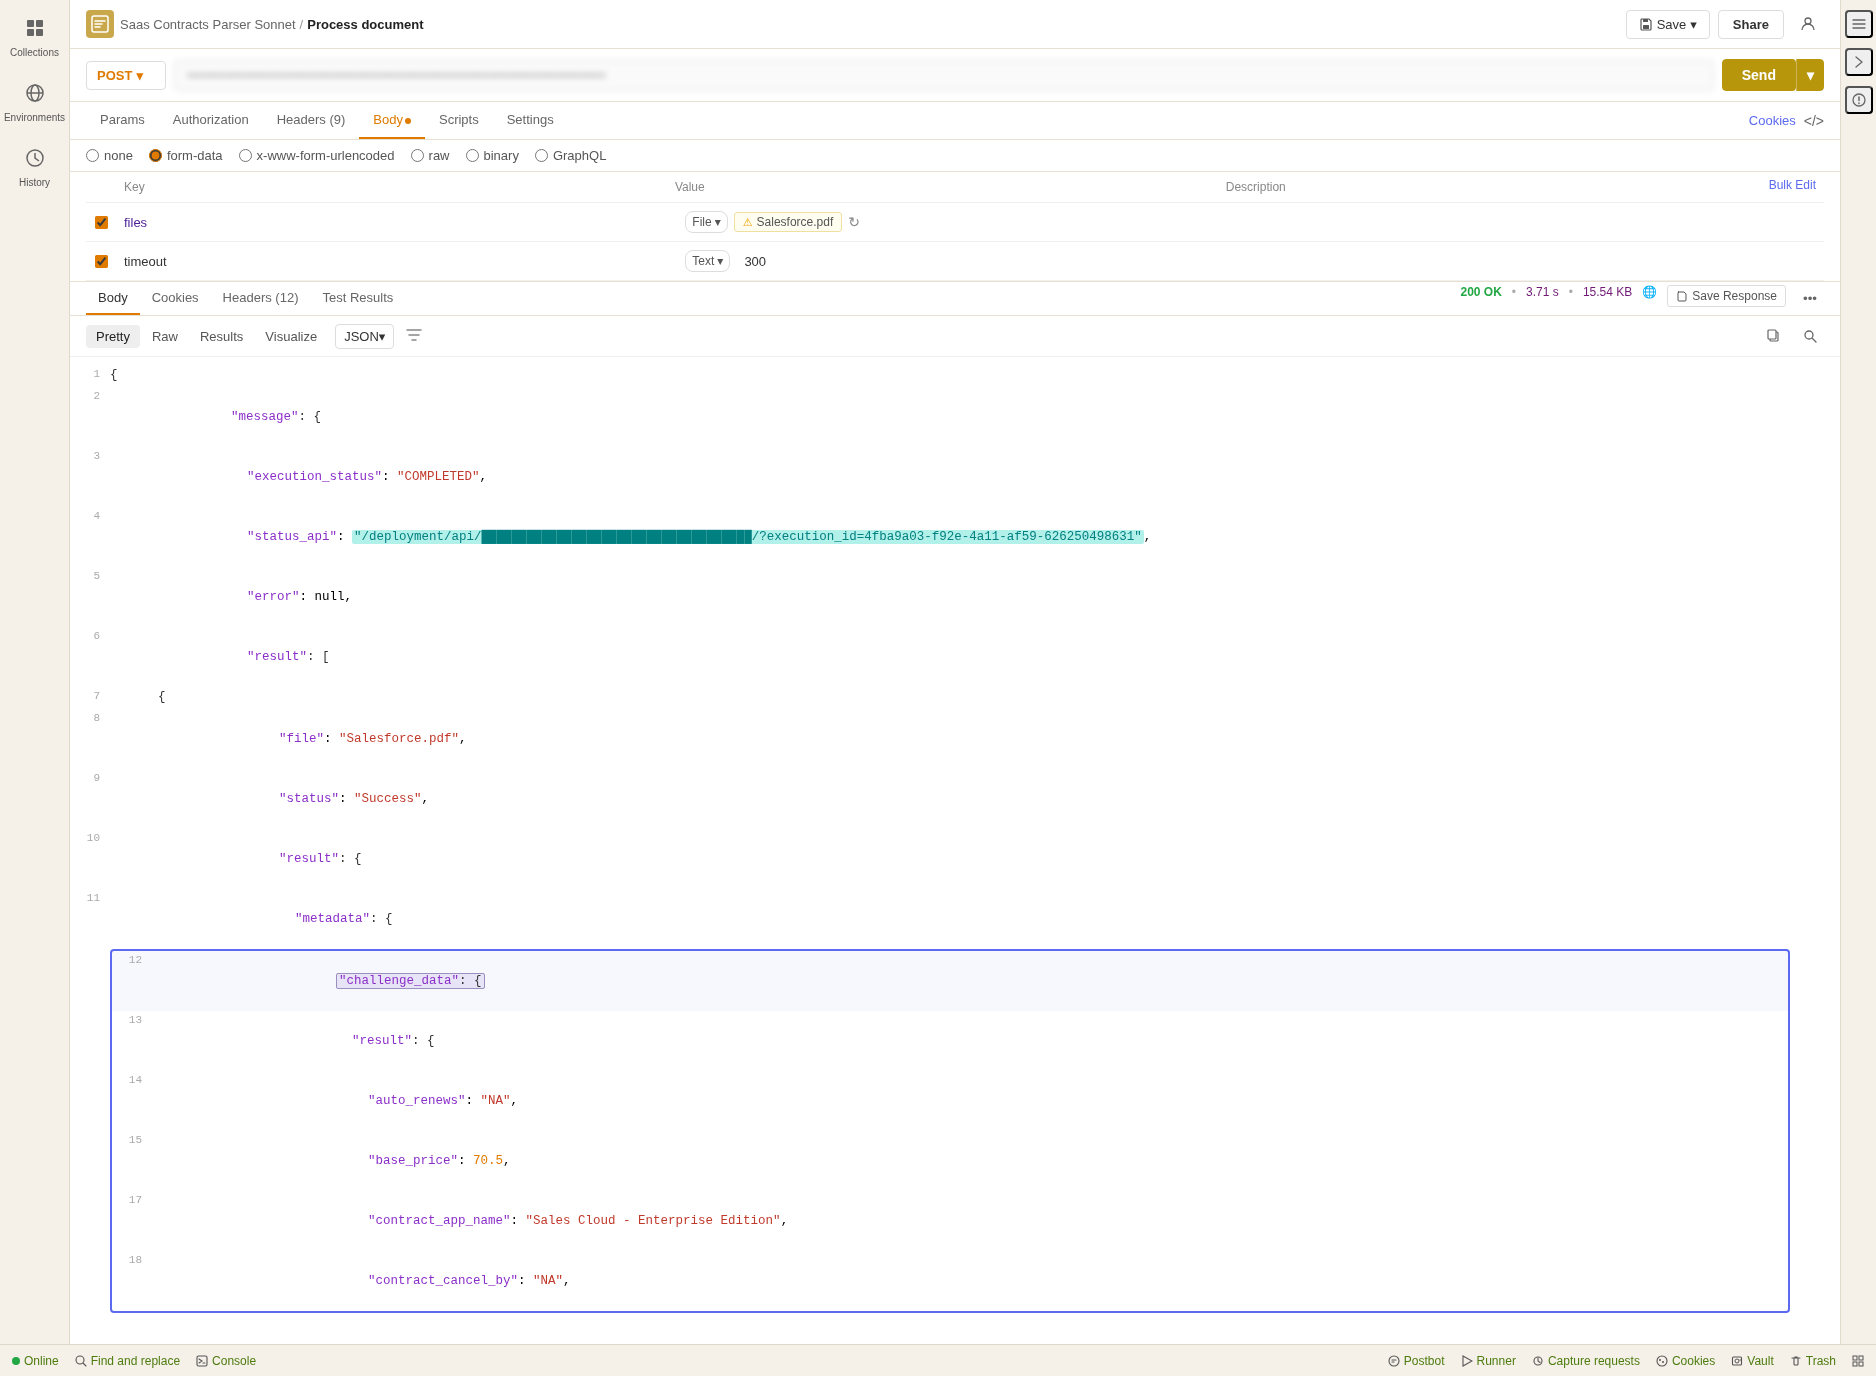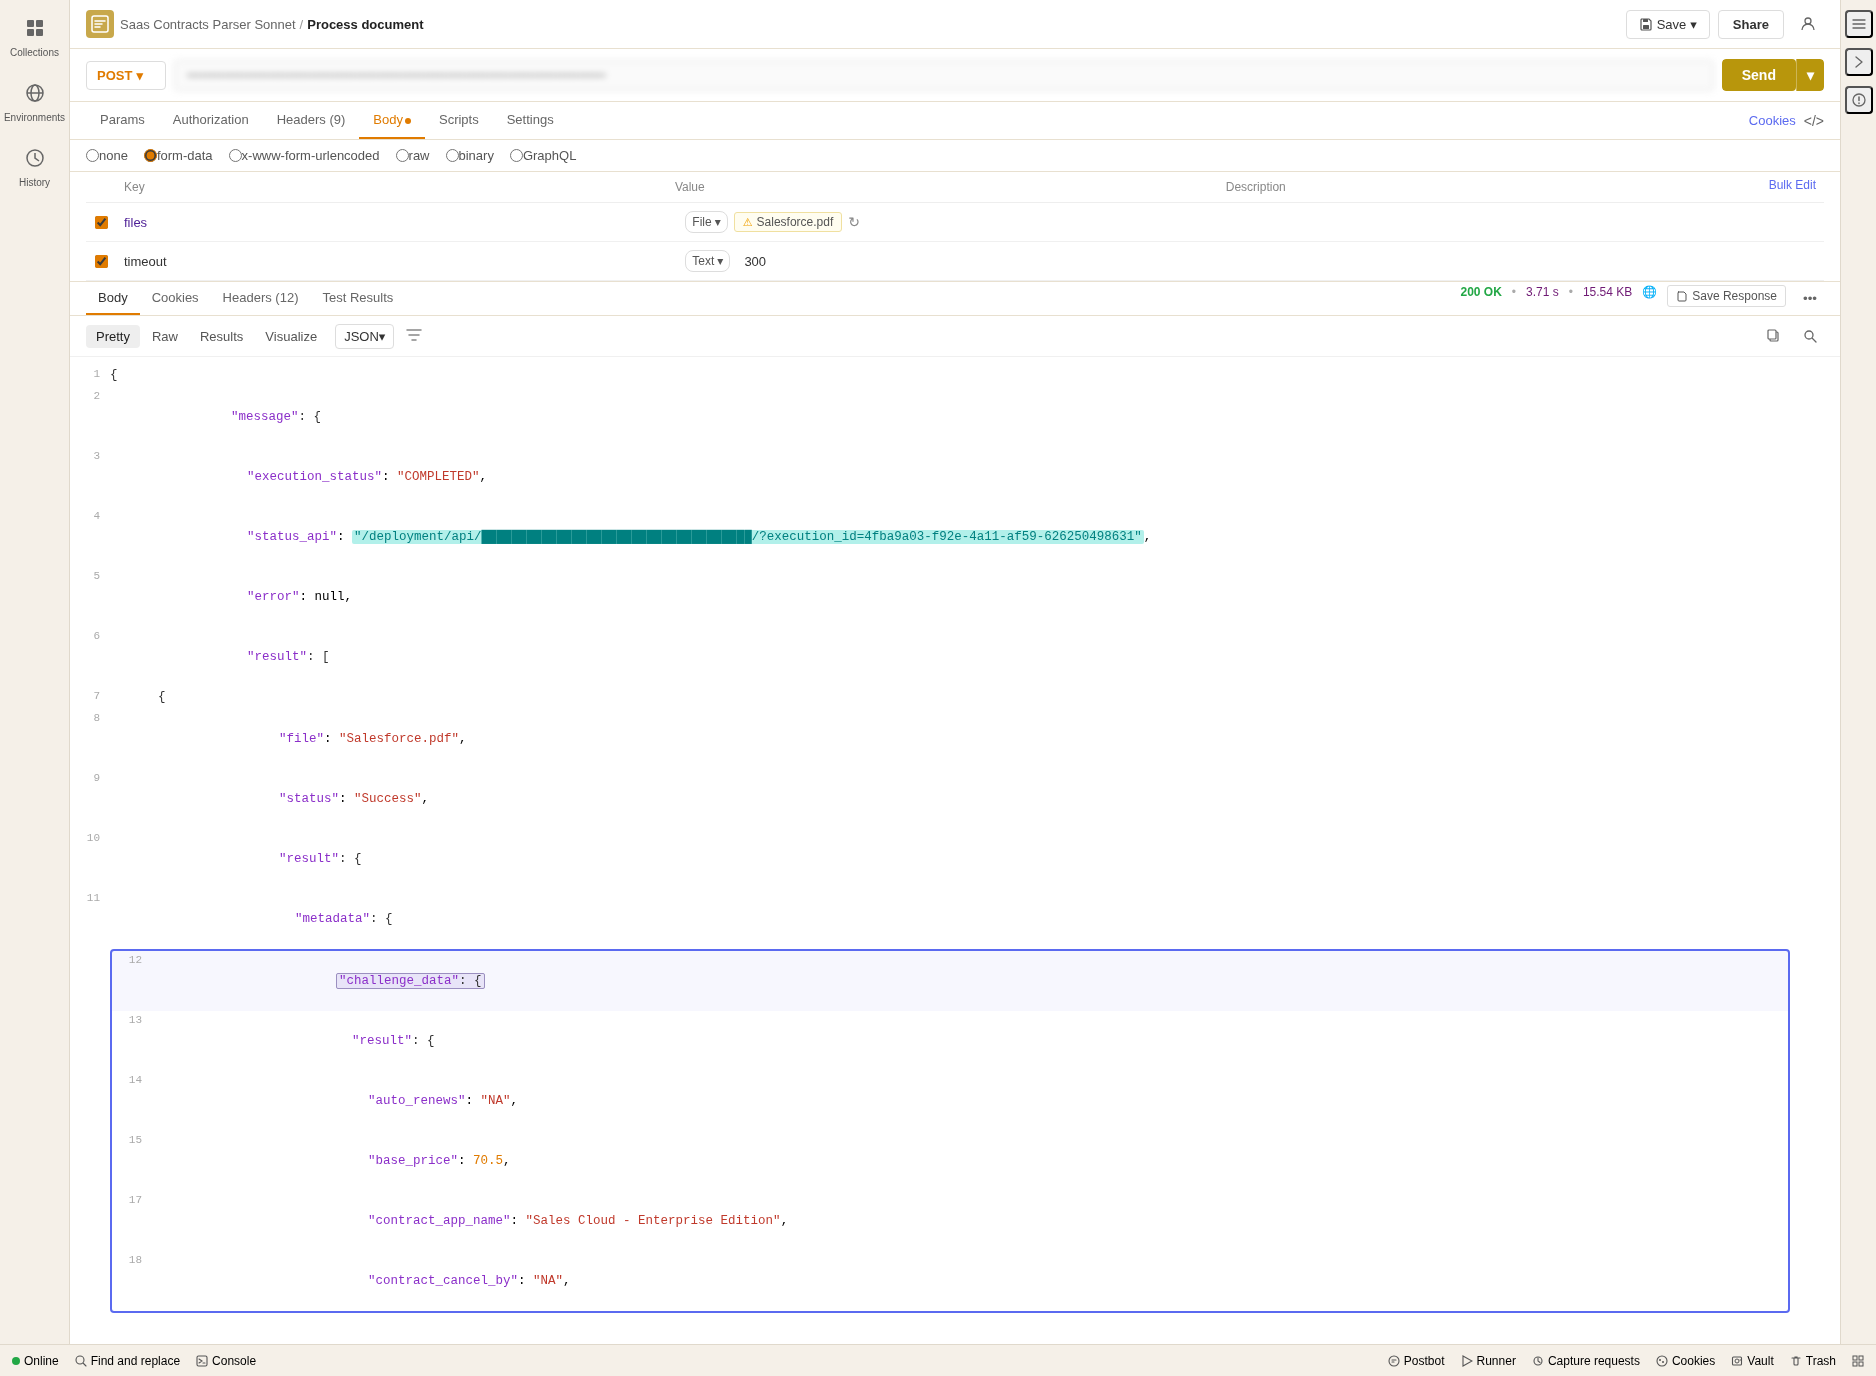--- a/index.html
+++ b/index.html
@@ -42,21 +42,21 @@
     .tabs { display: flex; align-items: center; padding: 0 16px; background: #fff; border-bottom: 1px solid #e8e0d0; gap: 0; }
     .tab { padding: 10px 14px; font-size: 13px; color: #666; cursor: pointer; border-bottom: 2px solid transparent; white-space: nowrap; }
     .tab.active { color: #e07b00; border-bottom-color: #e07b00; font-weight: 500; }
     .tab .dot { display: inline-block; width: 6px; height: 6px; background: #e07b00; border-radius: 50%; margin-left: 2px; vertical-align: middle; }
     .tabs-right { margin-left: auto; display: flex; align-items: center; gap: 8px; }
     .cookies-link { color: #5b6af0; font-size: 13px; cursor: pointer; }
     .code-icon { color: #666; font-size: 14px; cursor: pointer; }
 
     
     .body-options { display: flex; align-items: center; padding: 8px 16px; gap: 16px; background: #fff; border-bottom: 1px solid #e8e0d0; }
-    .radio-option { display: flex; font-size: 13px; color: #555; cursor: pointer; }
+    .radio-option { display: flex; gap: 5px; font-size: 13px; color: #555; cursor: pointer; }
     .radio-option input[type="radio"] { accent-color: #e07b00; }
 
     
     .form-table { padding: 0 16px; background: #fff; }
     .form-table-header { display: grid; grid-template-columns: 30px 1fr 1fr 1fr auto; gap: 0; padding: 6px 0; border-bottom: 1px solid #eee; }
     .form-table-header .col-label { font-size: 12px; color: #888; font-weight: 500; padding: 2px 8px; }
     .form-row { display: grid; grid-template-columns: 30px 1fr 1fr 1fr auto; align-items: center; border-bottom: 1px solid #f0f0f0; padding: 4px 0; }
     .form-cell { padding: 4px 8px; font-size: 13px; }
     .checkbox-cell { display: flex; align-items: center; justify-content: center; }
     .checkbox-cell input { accent-color: #e07b00; }
@@ -104,21 +104,21 @@
     
     .json-viewer::-webkit-scrollbar { width: 8px; }
     .json-viewer::-webkit-scrollbar-track { background: #f0f0f0; }
     .json-viewer::-webkit-scrollbar-thumb { background: #ccc; border-radius: 4px; }
 
     
     .right-strip { width: 36px; background: #f5f0e8; border-left: 1px solid #e0d9cc; display: flex; flex-direction: column; align-items: center; padding: 10px 0; gap: 10px; flex-shrink: 0; }
     .right-strip-icon { width: 28px; height: 28px; display: flex; align-items: center; justify-content: center; color: #666; font-size: 14px; cursor: pointer; border-radius: 4px; }
 
     
-    .status-bar { display: flex; align-items: center; padding: 0 12px; height: 32px; background: #f5f0e8; border-top: 1px solid #e0d9cc; font-size: 12px; color: #000000; gap: 16px; flex-shrink: 0; }
+    .status-bar { display: flex; align-items: center; padding: 0 12px; height: 32px; background: #f5f0e8; border-top: 1px solid #e0d9cc; font-size: 12px; color: #4d7c0f; gap: 16px; flex-shrink: 0; }
     .status-bar-item { display: flex; align-items: center; gap: 4px; cursor: pointer; }
     .status-bar-right { margin-left: auto; display: flex; align-items: center; gap: 16px; }
     .online-dot { width: 8px; height: 8px; background: #22a745; border-radius: 50%; }
 
     
     .ind1 { padding-left: 16px; }
   </style>
 </head>
 <body>
 

